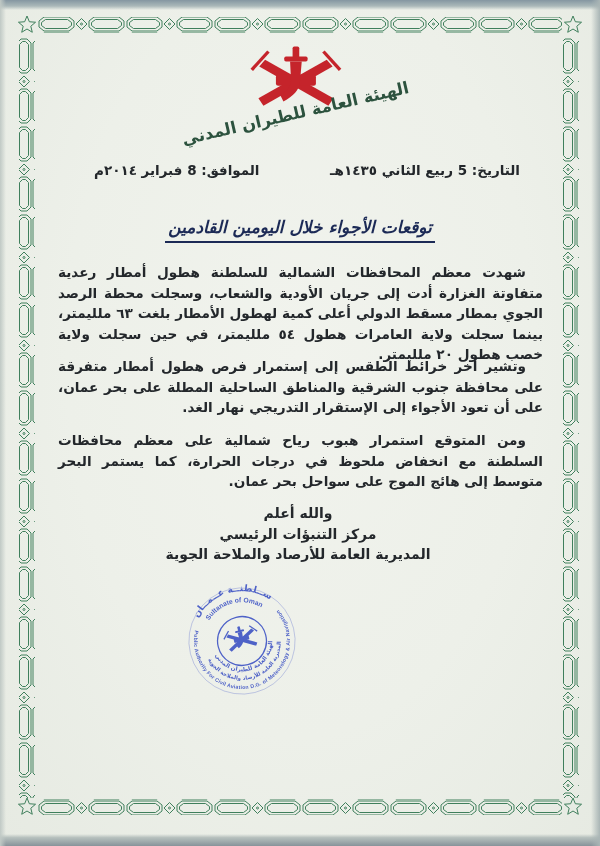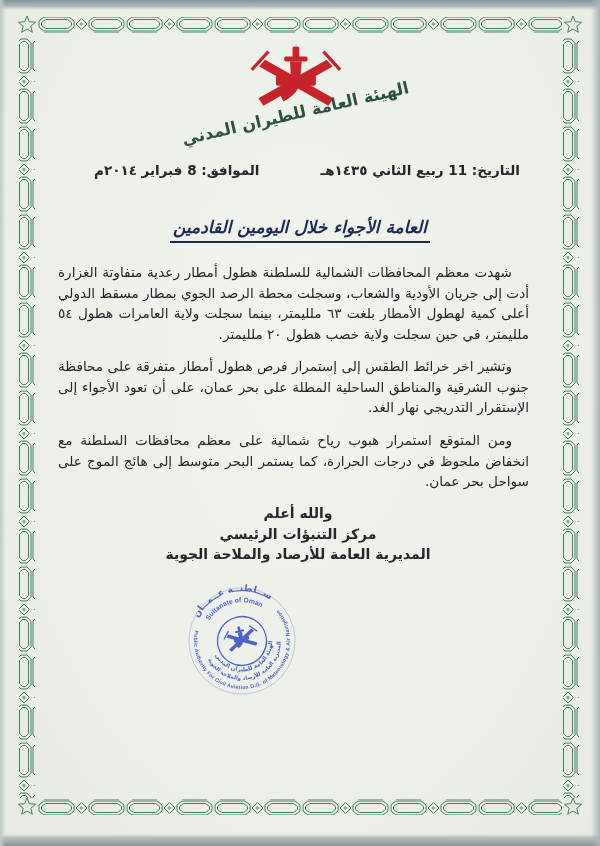--- a/index.html
+++ b/index.html
@@ -19,21 +19,21 @@
   .content{position:absolute;inset:0;direction:rtl;color:#23272b;}
   .emblem{position:absolute;top:44px;left:50%;transform:translateX(-54%);}
   .emblem-svg{color:#c5242b;display:block;}
   .calligraphy{position:absolute;top:104px;left:50%;transform:translateX(-52%) rotate(-13deg);
                font-size:16.5px;font-weight:700;color:#2c523e;letter-spacing:.5px;white-space:nowrap;}
   .dates{position:absolute;top:162px;right:80px;left:94px;display:flex;justify-content:space-between;
          font-size:13.5px;font-weight:700;}
   .title-wrap{position:absolute;top:217px;left:0;width:100%;text-align:center;}
   .letter-title{display:inline-block;font-size:17px;font-weight:800;color:#1c2a56;
                 border-bottom:2px solid #1c2a56;padding:0 3px 4px;font-style:italic;}
-  .para{position:absolute;right:71px;left:58px;margin:0;font-size:13.6px;font-weight:400;
+  .para{position:absolute;right:57px;left:58px;margin:0;font-size:13.6px;font-weight:700;
         line-height:20.6px;text-align:justify;text-indent:17px;}
   .p1{top:262px;} .p2{top:356px;} .p3{top:430px;}
   .signature{position:absolute;top:503px;left:0;width:100%;text-align:center;
              font-size:14px;font-weight:800;line-height:20.5px;transform:translateX(-2px);}
   
   .stamp{position:absolute;top:582px;left:183px;width:118px;height:118px;opacity:.92;}
   .stamp svg{display:block;}
   .stamp .ring{stroke:#4156c5;fill:none;}
   .stamp text{fill:#4156c5;}
   .st-ar{font-weight:700;}
@@ -99,26 +99,26 @@
 
     <div class="emblem">
       <svg class="emblem-svg" viewBox="0 0 120 96" width="102" height="80">
         <use href="#oman-emblem"></use>
       </svg>
     </div>
 
     <div class="calligraphy">الهيئة العامة للطيران المدني</div>
 
     <div class="dates">
-      <span>التاريخ: 11 ربيع الثاني ١٤٣٥هـ</span>
+      <span>التاريخ: 5 ربيع الثاني ١٤٣٥هـ</span>
       <span>الموافق: 8 فبراير ٢٠١٤م</span>
     </div>
 
     <div class="title-wrap">
-      <span class="letter-title">العامة الأجواء خلال اليومين القادمين</span>
+      <span class="letter-title">توقعات الأجواء خلال اليومين القادمين</span>
     </div>
 
     <p class="para p1">شهدت معظم المحافظات الشمالية للسلطنة هطول أمطار رعدية متفاوتة الغزارة أدت إلى جريان الأودية والشعاب، وسجلت محطة الرصد الجوي بمطار مسقط الدولي أعلى كمية لهطول الأمطار بلغت ٦٣ ملليمتر، بينما سجلت ولاية العامرات هطول ٥٤ ملليمتر، في حين سجلت ولاية خصب هطول ٢٠ ملليمتر.</p>
     <p class="para p2">وتشير اخر خرائط الطقس إلى إستمرار فرص هطول أمطار متفرقة على محافظة جنوب الشرقية والمناطق الساحلية المطلة على بحر عمان، على أن تعود الأجواء إلى الإستقرار التدريجي نهار الغد.</p>
     <p class="para p3">ومن المتوقع استمرار هبوب رياح شمالية على معظم محافظات السلطنة مع انخفاض ملحوظ في درجات الحرارة، كما يستمر البحر متوسط إلى هائج الموج على سواحل بحر عمان.</p>
 
     <div class="signature">
       <div>والله أعلم</div>
       <div>مركز التنبؤات الرئيسي</div>
       <div>المديرية العامة للأرصاد والملاحة الجوية</div>

